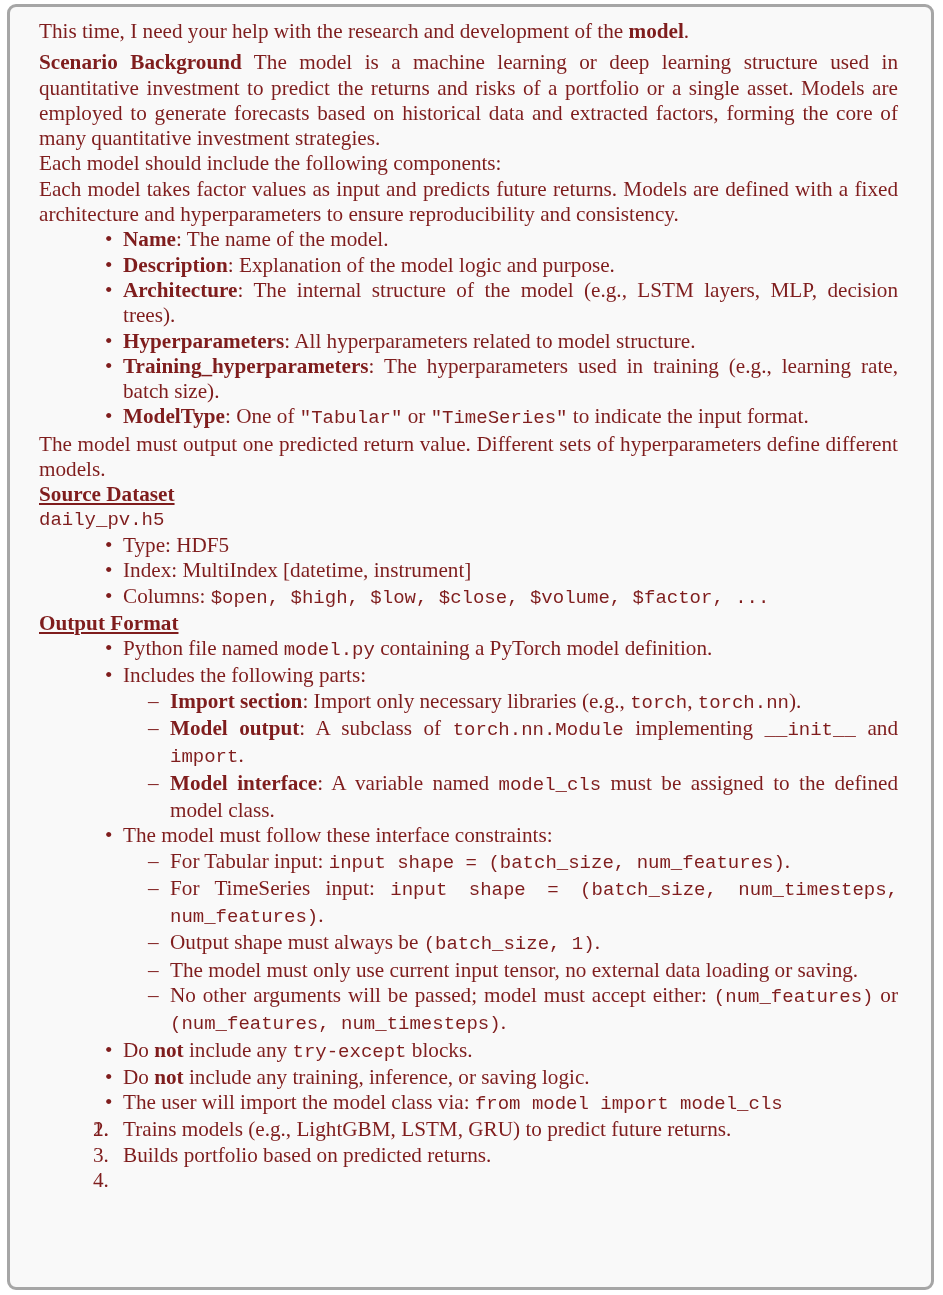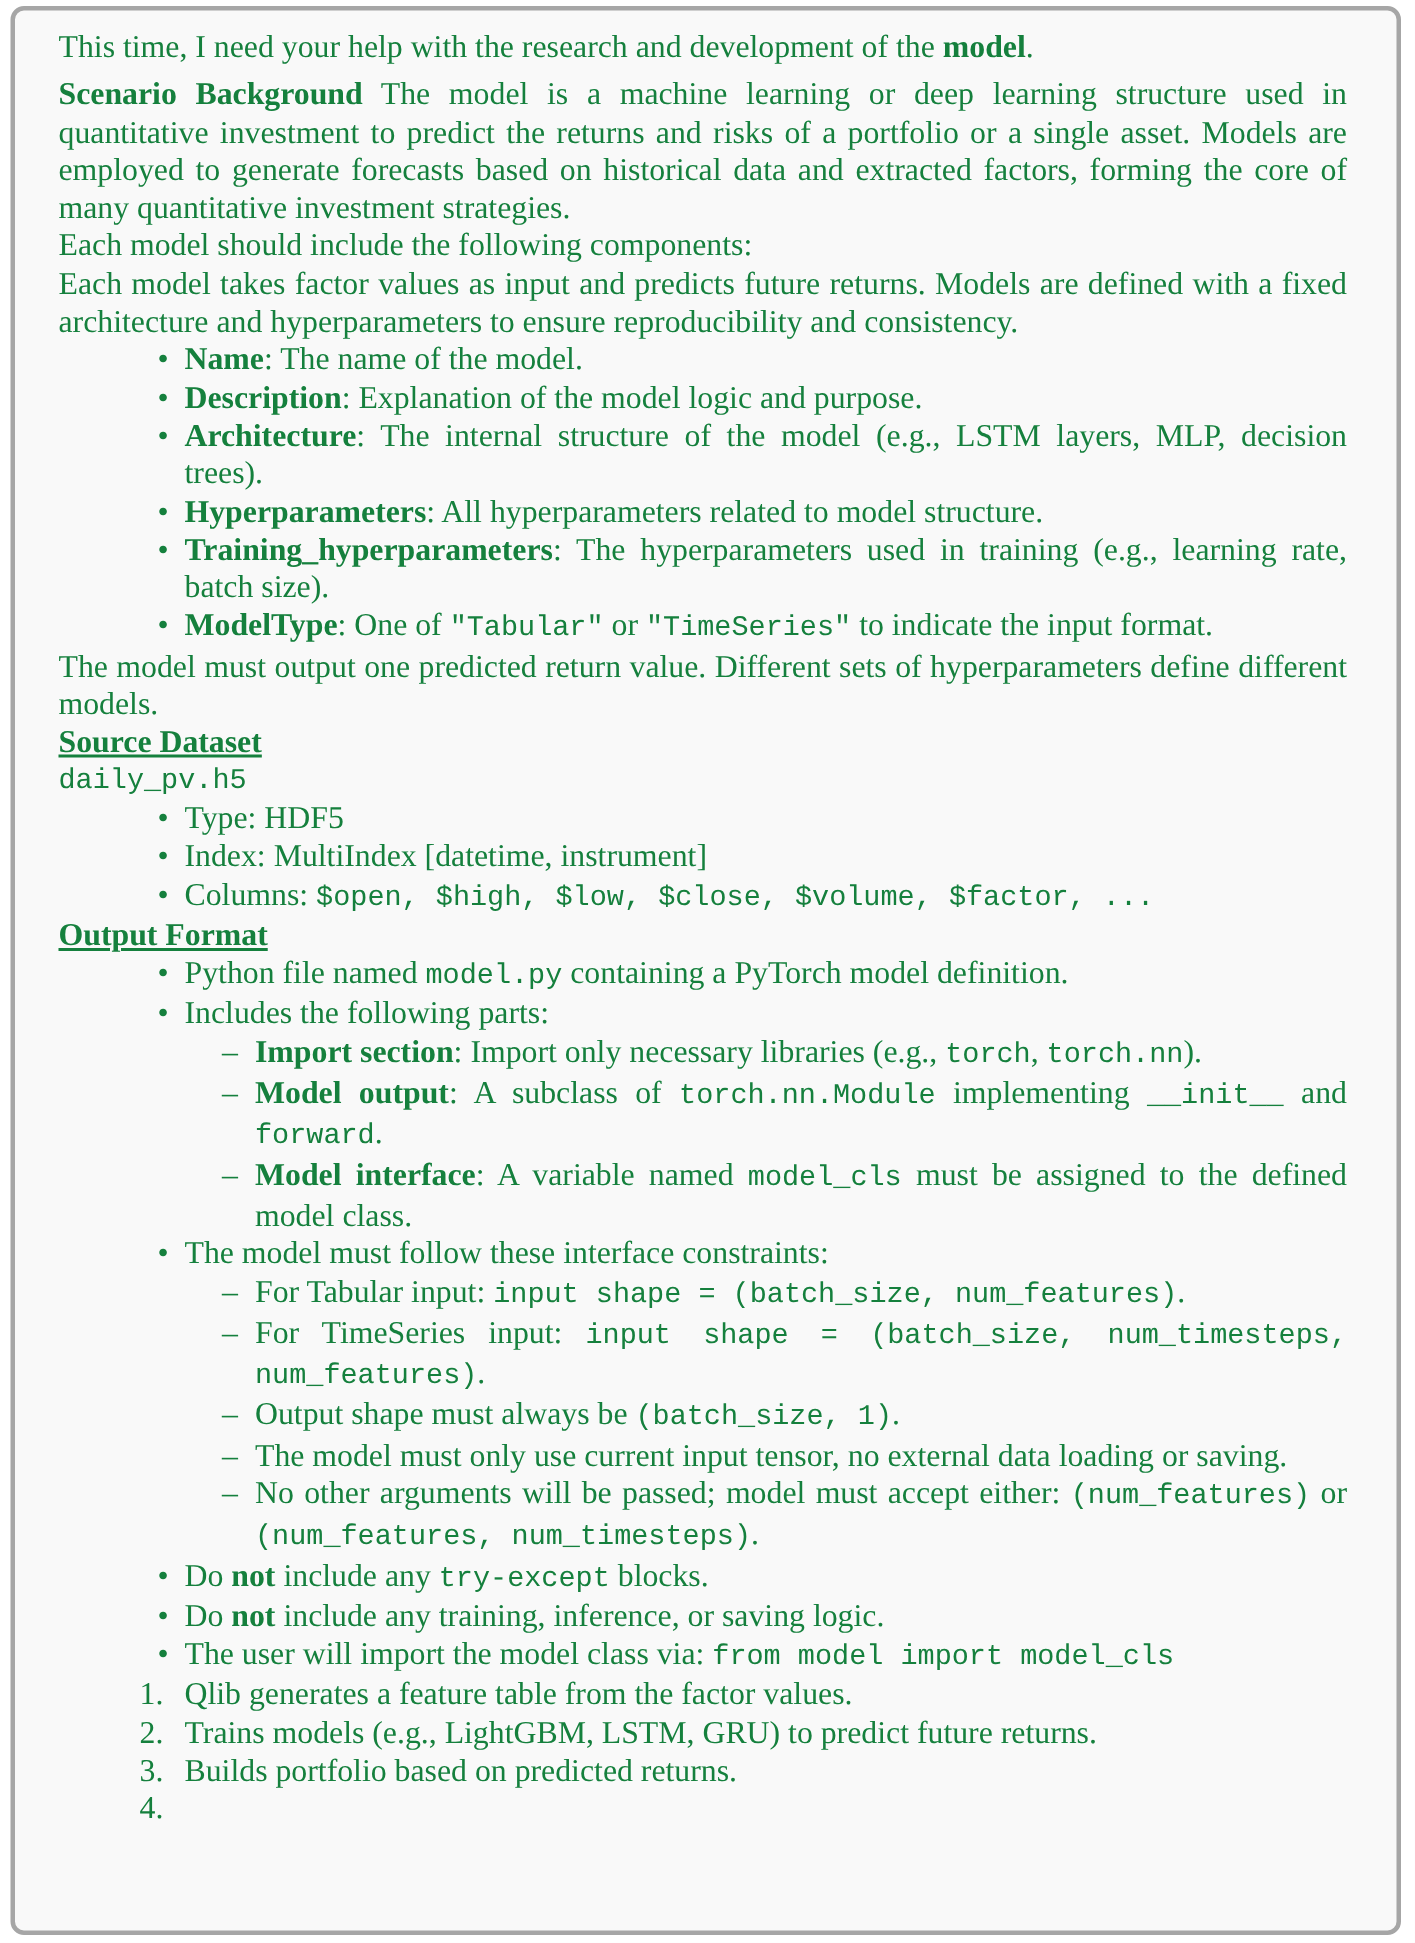--- a/index.html
+++ b/index.html
@@ -4,21 +4,21 @@
 <style>
   html, body { margin: 0; padding: 0; background: #ffffff; }
   body { width: 943px; height: 1295px; position: relative; overflow: hidden; }
   .box {
     position: absolute; left: 7px; top: 4px; width: 921px; height: 1280px;
     border: 3px solid #a6a6a6; border-radius: 9px; background: #f9f9f9;
     box-sizing: content-box;
   }
   .content {
     position: absolute; left: 39px; top: 19px; width: 859px;
-    font-family: "Liberation Serif", serif; font-size: 21.2px; line-height: 25.3px; color: #15803d;
+    font-family: "Liberation Serif", serif; font-size: 21.2px; line-height: 25.3px; color: #7f1d1d;
   }
   .content p { margin: 0; text-align: justify; }
   .gap { margin-top: 6px !important; }
   b { font-weight: bold; }
   .mono { font-family: "Liberation Mono", monospace; font-size: 19px; }
   ul, ol { margin: 0; padding: 0; list-style: none; }
   .l1 { position: relative; padding-left: 84px; text-align: justify; }
   .l1 .mk { position: absolute; left: 66px; top: 0; }
   .l2 { position: relative; padding-left: 131px; text-align: justify; }
   .l2 .mk { position: absolute; left: 109px; top: 0; }
@@ -56,32 +56,32 @@
     <li class="l1"><span class="mk">•</span><span>Type: HDF5</span></li>
     <li class="l1"><span class="mk">•</span><span>Index: MultiIndex [datetime, instrument]</span></li>
     <li class="l1"><span class="mk">•</span><span>Columns: </span><span class="mono">$open, $high, $low, $close, $volume, $factor, ...</span></li>
   </ul>
 
   <p class="head">Output Format</p>
   <ul>
     <li class="l1"><span class="mk">•</span><span>Python file named </span><span class="mono">model.py</span><span> containing a PyTorch model definition.</span></li>
     <li class="l1"><span class="mk">•</span><span>Includes the following parts:</span></li>
     <li class="l2"><span class="mk">–</span><b>Import section</b><span>: Import only necessary libraries (e.g., </span><span class="mono">torch</span><span>, </span><span class="mono">torch.nn</span><span>).</span></li>
-    <li class="l2"><span class="mk">–</span><b>Model output</b><span>: A subclass of </span><span class="mono">torch.nn.Module</span><span> implementing </span><span class="mono">__init__</span><span> and </span><span class="mono">forward</span><span>.</span></li>
+    <li class="l2"><span class="mk">–</span><b>Model output</b><span>: A subclass of </span><span class="mono">torch.nn.Module</span><span> implementing </span><span class="mono">__init__</span><span> and </span><span class="mono">import</span><span>.</span></li>
     <li class="l2"><span class="mk">–</span><b>Model interface</b><span>:  A variable named </span><span class="mono">model_cls</span><span> must be assigned to the defined model class.</span></li>
     <li class="l1"><span class="mk">•</span><span>The model must follow these interface constraints:</span></li>
     <li class="l2"><span class="mk">–</span><span>For Tabular input: </span><span class="mono">input shape = (batch_size, num_features)</span><span>.</span></li>
     <li class="l2"><span class="mk">–</span><span>For TimeSeries input: </span><span class="mono">input shape = (batch_size, num_timesteps, num_features)</span><span>.</span></li>
     <li class="l2"><span class="mk">–</span><span>Output shape must always be </span><span class="mono">(batch_size, 1)</span><span>.</span></li>
     <li class="l2"><span class="mk">–</span><span>The model must only use current input tensor, no external data loading or saving.</span></li>
     <li class="l2"><span class="mk">–</span><span>No other arguments will be passed; model must accept either: </span><span class="mono">(num_features)</span><span> or </span><span class="mono">(num_features, num_timesteps)</span><span>.</span></li>
     <li class="l1"><span class="mk">•</span><span>Do </span><b>not</b><span> include any </span><span class="mono">try-except</span><span> blocks.</span></li>
     <li class="l1"><span class="mk">•</span><span>Do </span><b>not</b><span> include any training, inference, or saving logic.</span></li>
     <li class="l1"><span class="mk">•</span><span>The user will import the model class via: </span><span class="mono">from model import model_cls</span></li>
   </ul>
 
   <ol>
-    <li class="ol1"><span class="mk">1.</span><span>Qlib generates a feature table from the factor values.</span></li>
+    <li class="ol1"><span class="mk">1.</span></li>
     <li class="ol1"><span class="mk">2.</span><span>Trains models (e.g., LightGBM, LSTM, GRU) to predict future returns.</span></li>
     <li class="ol1"><span class="mk">3.</span><span>Builds portfolio based on predicted returns.</span></li>
     <li class="ol1"><span class="mk">4.</span></li>
   </ol>
 </div>
 
 </body></html>

